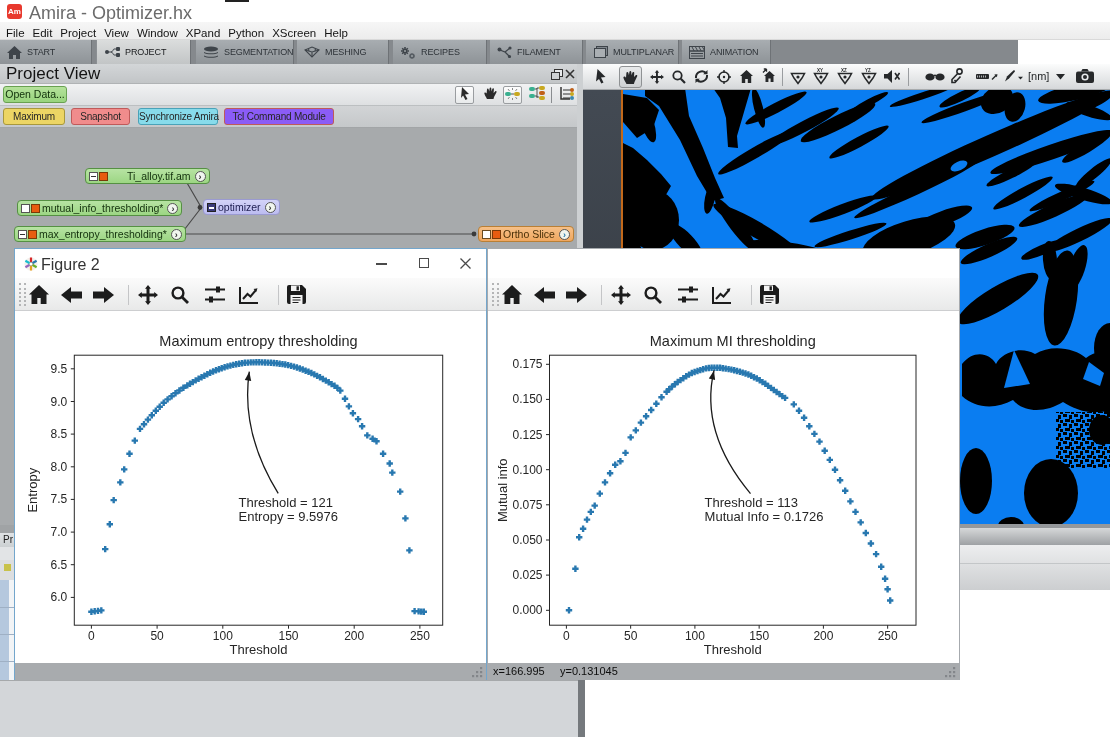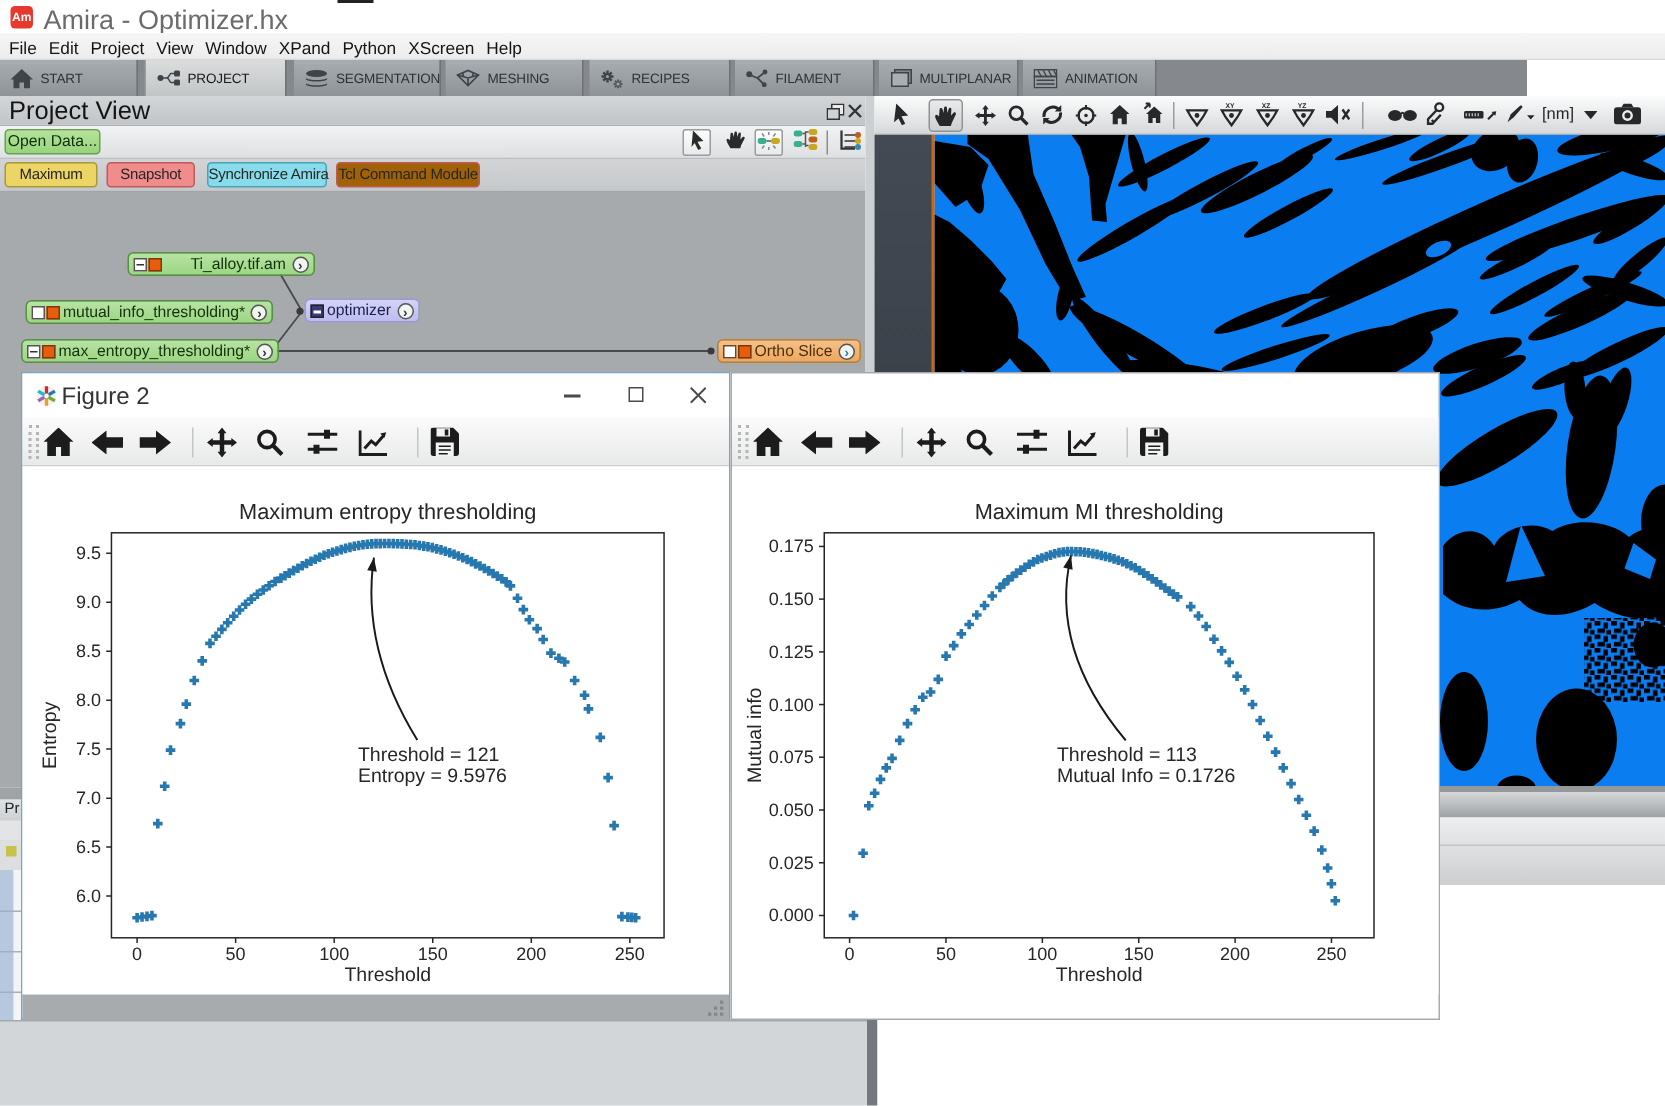--- a/index.html
+++ b/index.html
@@ -166,21 +166,21 @@
       <path d="M1 1v12h9" stroke="#333" stroke-width="1.5" fill="none"></path>
       <path d="M3 4h8M3 8h8M3 12h7" stroke="#333"></path>
       <circle cx="12" cy="4" r="2" fill="#c06018"></circle>
       <circle cx="12" cy="8" r="2" fill="#c8a820"></circle>
       <circle cx="12" cy="12" r="2" fill="#3a88af"></circle>
     </svg></div>
 <div id="btnrow" class="abs"></div>
 <div class="modbtn" style="left:3px;width:62px;background:#ecd564;border:1px solid #a8983c">Maximum</div>
 <div class="modbtn" style="left:71px;width:59px;background:#f08c8c;border:1px solid #bf5a5a">Snapshot</div>
 <div class="modbtn" style="left:138px;width:80px;background:#87dbeb;border:1px solid #4aa2b8">Synchronize Amira</div>
-<div class="modbtn" style="left:224px;width:96px;background:#a16207;border:1px solid #bf5a5a">Tcl Command Module</div>
+<div class="modbtn" style="left:224px;width:110px;background:#8b5cf6;border:1px solid #bf5a5a">Tcl Command Module</div>
 <div id="nodearea" class="abs"></div>
 <svg class="abs" style="left:0;top:128px" width="577" height="130" viewBox="0 0 577 130">
     <path d="M183 48L201 79M181 106L201 80M181 106H474" stroke="#4a4a4a" stroke-width="1.2" fill="none"></path>
     <circle cx="183" cy="48" r="2.4" fill="#3a3a3a"></circle>
     <circle cx="200" cy="79.5" r="2.4" fill="#3a3a3a"></circle>
     <circle cx="181" cy="106" r="2.4" fill="#3a3a3a"></circle>
     <circle cx="474" cy="106" r="2.4" fill="#3a3a3a"></circle>
   </svg>
 <div class="node ngreen" style="left:85px;top:168px;">
     <span class="sq" style="background:#fff;border-color:#555;position:relative">
@@ -584,12 +584,20 @@
         <text x="54.5" y="303.3" font-size="12" fill="#262626" text-anchor="end">0.000</text>
         <text x="244.75" y="35.2" font-size="14.5" fill="#262626" text-anchor="middle">Maximum MI thresholding</text>
         <text x="19.5" y="179.2" font-size="13" fill="#262626" text-anchor="middle" transform="rotate(-90 19.5 179.2)">Mutual info</text>
         <text x="244.75" y="342.7" font-size="13" fill="#262626" text-anchor="middle">Threshold</text>
         <path d="M77.8 299.3h6.4M81.0 296.1v6.4M84.2 257.8h6.4M87.4 254.6v6.4M88.0 226.2h6.4M91.2 223.0v6.4M91.9 217.8h6.4M95.1 214.6v6.4M95.8 208.6h6.4M99.0 205.4v6.4M99.6 200.9h6.4M102.8 197.7v6.4M103.5 194.6h6.4M106.7 191.4v6.4M108.6 182.6h6.4M111.8 179.4v6.4M113.8 171.4h6.4M117.0 168.2v6.4M118.9 162.2h6.4M122.1 159.0v6.4M124.0 153.8h6.4M127.2 150.6v6.4M129.2 150.3h6.4M132.4 147.1v6.4M134.3 141.9h6.4M137.5 138.7v6.4M139.5 126.4h6.4M142.7 123.2v6.4M144.6 119.4h6.4M147.8 116.2v6.4M149.7 111.6h6.4M152.9 108.4v6.4M154.9 105.3h6.4M158.1 102.1v6.4M160.0 99.0h6.4M163.2 95.8v6.4M165.2 92.7h6.4M168.3 89.5v6.4M170.3 86.3h6.4M173.5 83.1v6.4M175.4 80.7h6.4M178.6 77.5v6.4M178.0 78.3h6.4M181.2 75.1v6.4M180.8 75.6h6.4M184.0 72.4v6.4M183.7 73.3h6.4M186.9 70.1v6.4M186.5 71.0h6.4M189.7 67.8v6.4M189.3 69.1h6.4M192.5 65.9v6.4M192.1 67.2h6.4M195.3 64.0v6.4M195.0 65.2h6.4M198.2 62.0v6.4M197.8 63.6h6.4M201.0 60.4v6.4M200.6 62.0h6.4M203.8 58.8v6.4M203.4 61.0h6.4M206.6 57.8v6.4M206.3 60.0h6.4M209.5 56.8v6.4M209.1 59.1h6.4M212.3 55.9v6.4M211.9 58.2h6.4M215.1 55.0v6.4M214.8 57.4h6.4M218.0 54.2v6.4M217.6 57.0h6.4M220.8 53.8v6.4M220.4 56.7h6.4M223.6 53.5v6.4M223.2 56.7h6.4M226.4 53.5v6.4M226.1 56.8h6.4M229.3 53.6v6.4M228.9 56.8h6.4M232.1 53.6v6.4M231.7 57.2h6.4M234.9 54.0v6.4M234.5 57.6h6.4M237.7 54.4v6.4M237.4 58.1h6.4M240.6 54.9v6.4M240.2 58.6h6.4M243.4 55.4v6.4M243.0 59.3h6.4M246.2 56.1v6.4M245.8 60.0h6.4M249.0 56.8v6.4M248.7 60.7h6.4M251.9 57.5v6.4M251.5 61.6h6.4M254.7 58.4v6.4M254.3 62.5h6.4M257.5 59.3v6.4M257.2 63.5h6.4M260.4 60.3v6.4M260.0 64.8h6.4M263.2 61.6v6.4M262.8 66.2h6.4M266.0 63.0v6.4M265.6 67.5h6.4M268.8 64.3v6.4M268.5 69.3h6.4M271.7 66.1v6.4M271.3 71.1h6.4M274.5 67.9v6.4M274.1 72.8h6.4M277.3 69.6v6.4M276.9 74.9h6.4M280.1 71.7v6.4M279.8 76.9h6.4M283.0 73.7v6.4M282.6 79.0h6.4M285.8 75.8v6.4M285.4 81.0h6.4M288.6 77.8v6.4M288.3 83.1h6.4M291.5 79.9v6.4M291.1 85.1h6.4M294.3 81.9v6.4M293.9 86.9h6.4M297.1 83.7v6.4M302.6 93.4h6.4M305.8 90.2v6.4M307.8 99.7h6.4M311.0 96.5v6.4M312.9 106.7h6.4M316.1 103.5v6.4M318.1 115.2h6.4M321.3 112.0v6.4M323.2 122.9h6.4M326.4 119.7v6.4M328.3 130.6h6.4M331.5 127.4v6.4M333.5 139.8h6.4M336.7 136.6v6.4M338.6 148.9h6.4M341.8 145.7v6.4M343.8 158.7h6.4M347.0 155.5v6.4M348.9 169.3h6.4M352.1 166.1v6.4M354.0 179.8h6.4M357.2 176.6v6.4M359.2 190.4h6.4M362.4 187.2v6.4M364.3 200.9h6.4M367.5 197.7v6.4M369.5 211.4h6.4M372.7 208.2v6.4M374.6 222.0h6.4M377.8 218.8v6.4M379.7 232.5h6.4M382.9 229.3v6.4M384.9 243.1h6.4M388.1 239.9v6.4M390.0 255.7h6.4M393.2 252.5v6.4M393.9 267.7h6.4M397.1 264.5v6.4M396.4 278.2h6.4M399.6 275.0v6.4M399.0 289.5h6.4M402.2 286.3v6.4" stroke="#2878b0" stroke-width="2.4" fill="none"></path>
         <text x="216.6" y="196" font-size="13" fill="#262626">Threshold = 113</text>
         <text x="216.6" y="210.3" font-size="13" fill="#262626">Mutual Info = 0.1726</text>
         <path d="M262.5 182.6Q211.4 121.5 226 59.4" stroke="#1a1a1a" stroke-width="1.3" fill="none"></path>
         <path d="M226 59.4L227.1 68.9L220.8 67.4Z" fill="#1a1a1a"></path>
       </svg></div>
+    <div class="fstatus"><span style="padding-left:5px">x=166.995&nbsp;&nbsp;&nbsp;&nbsp;&nbsp;y=0.131045</span><svg class="abs" style="left:456px;top:3px" width="12" height="12" viewBox="0 0 12 12">
+        <rect x="9" y="9" width="2.2" height="2.2" fill="#83868a"></rect>
+        <rect x="9" y="5" width="2.2" height="2.2" fill="#83868a"></rect>
+        <rect x="9" y="1" width="2.2" height="2.2" fill="#83868a"></rect>
+        <rect x="5" y="9" width="2.2" height="2.2" fill="#83868a"></rect>
+        <rect x="5" y="5" width="2.2" height="2.2" fill="#83868a"></rect>
+        <rect x="1" y="9" width="2.2" height="2.2" fill="#83868a"></rect>
+      </svg></div>
   </div>
 </body></html>

